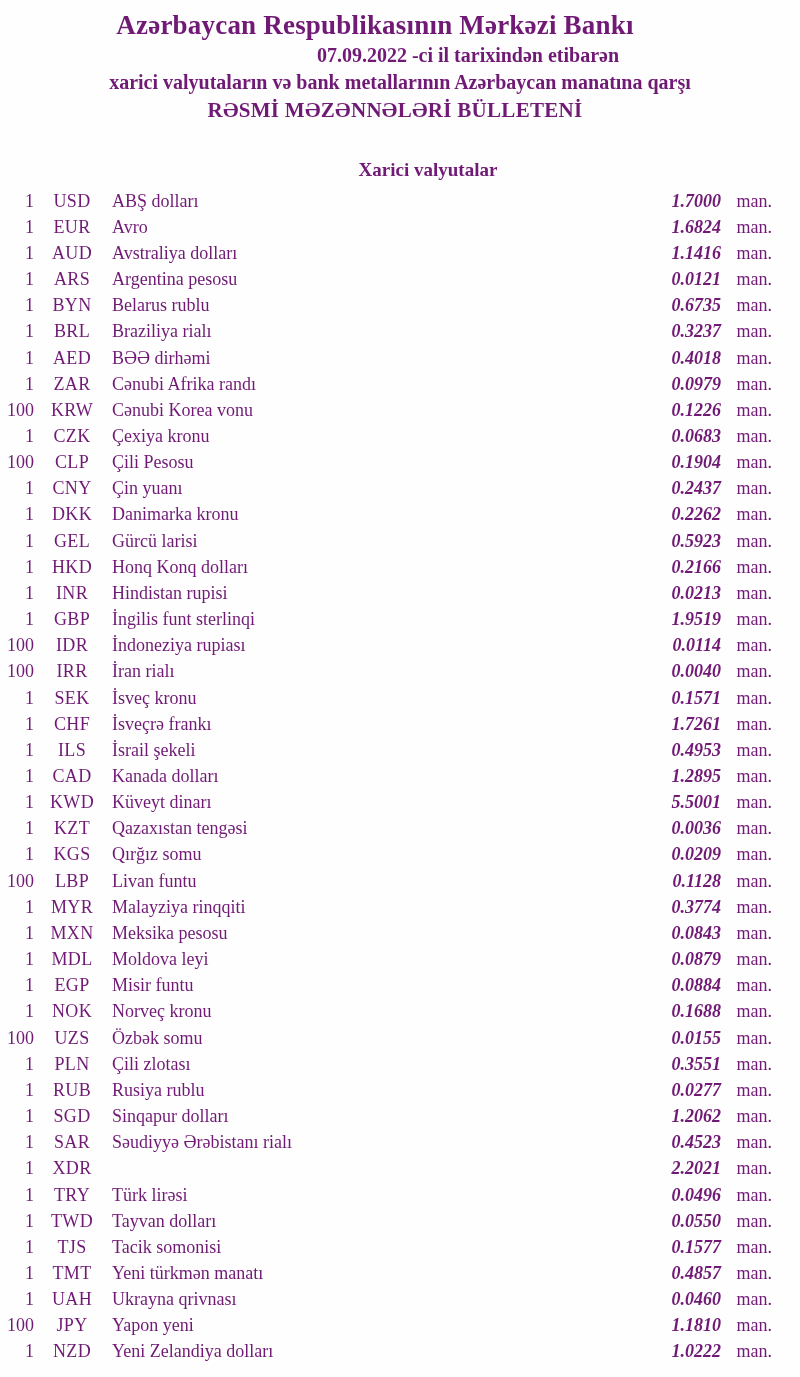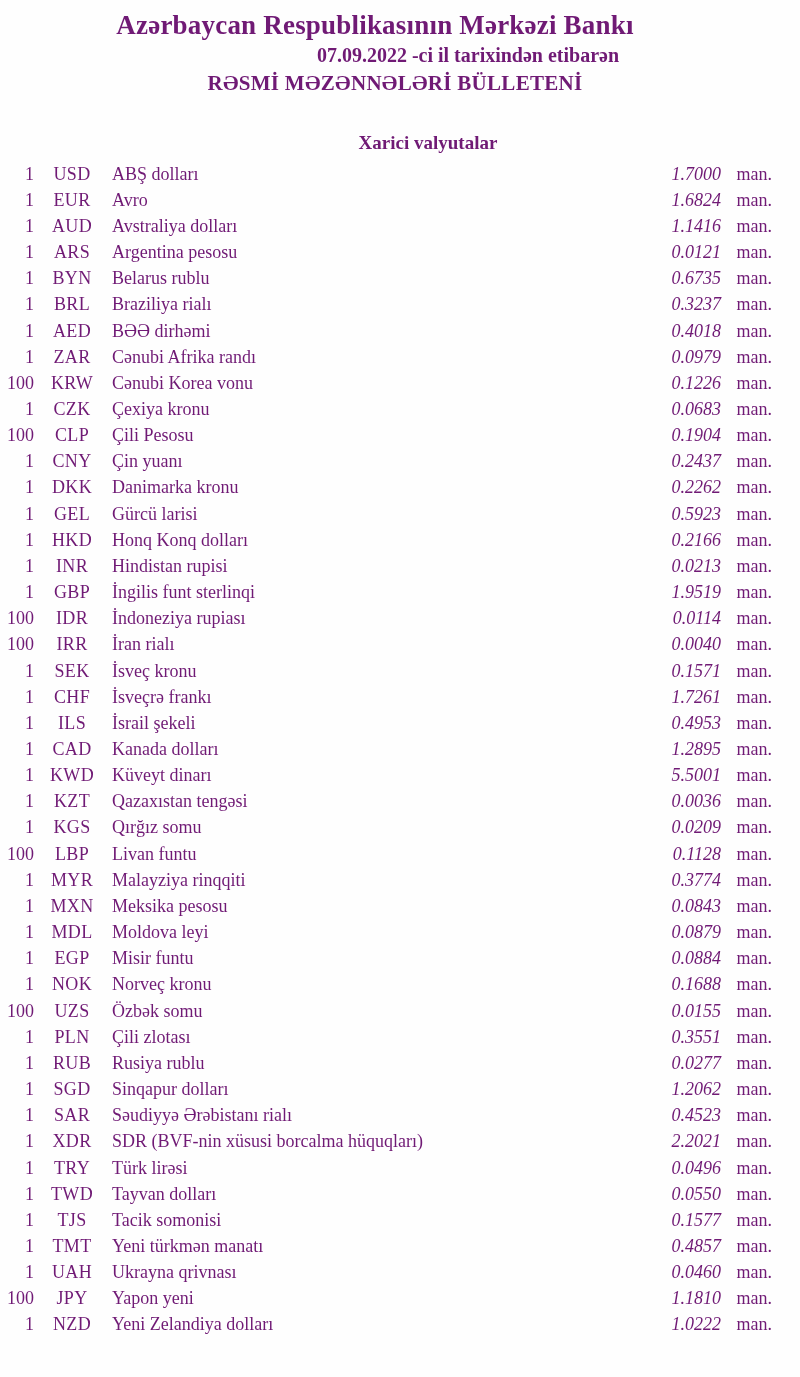--- a/index.html
+++ b/index.html
@@ -83,39 +83,40 @@
     text-align: center;
     flex: none;
     letter-spacing: 0.4px;
   }
   .name {
     margin-left: 10px;
     flex: none;
   }
   .rate {
     margin-left: auto;
-    font-weight: normal;
+    font-weight: bold;
     font-style: italic;
     text-align: right;
     flex: none;
   }
   .unit {
     width: 42px;
     margin-left: 9px;
     text-align: right;
     flex: none;
   }
 </style>
 </head>
 <body>
 
 <div class="page">
   <header>
     <h1 class="title">Azərbaycan Respublikasının Mərkəzi Bankı</h1>
     <div class="date-line">07.09.2022 -ci il tarixindən etibarən</div>
+    <div class="subtitle-line">xarici valyutaların və bank metallarının Azərbaycan manatına qarşı</div>
     <div class="bulletin-line">RƏSMİ MƏZƏNNƏLƏRİ BÜLLETENİ</div>
   </header>
 
   <div class="section-title">Xarici valyutalar</div>
 
   <div class="rates-table" id="rates-table">
   <div class="row">
     <span class="qty">1</span>
     <span class="code">USD</span>
     <span class="name">ABŞ dolları</span>
@@ -407,21 +408,20 @@
     <span class="qty">1</span>
     <span class="code">SAR</span>
     <span class="name">Səudiyyə Ərəbistanı rialı</span>
     <span class="rate">0.4523</span>
     <span class="unit">man.</span>
   </div>
 
   <div class="row">
     <span class="qty">1</span>
     <span class="code">XDR</span>
-    <span class="name">SDR (BVF-nin xüsusi borcalma hüquqları)</span>
     <span class="rate">2.2021</span>
     <span class="unit">man.</span>
   </div>
 
   <div class="row">
     <span class="qty">1</span>
     <span class="code">TRY</span>
     <span class="name">Türk lirəsi</span>
     <span class="rate">0.0496</span>
     <span class="unit">man.</span>

